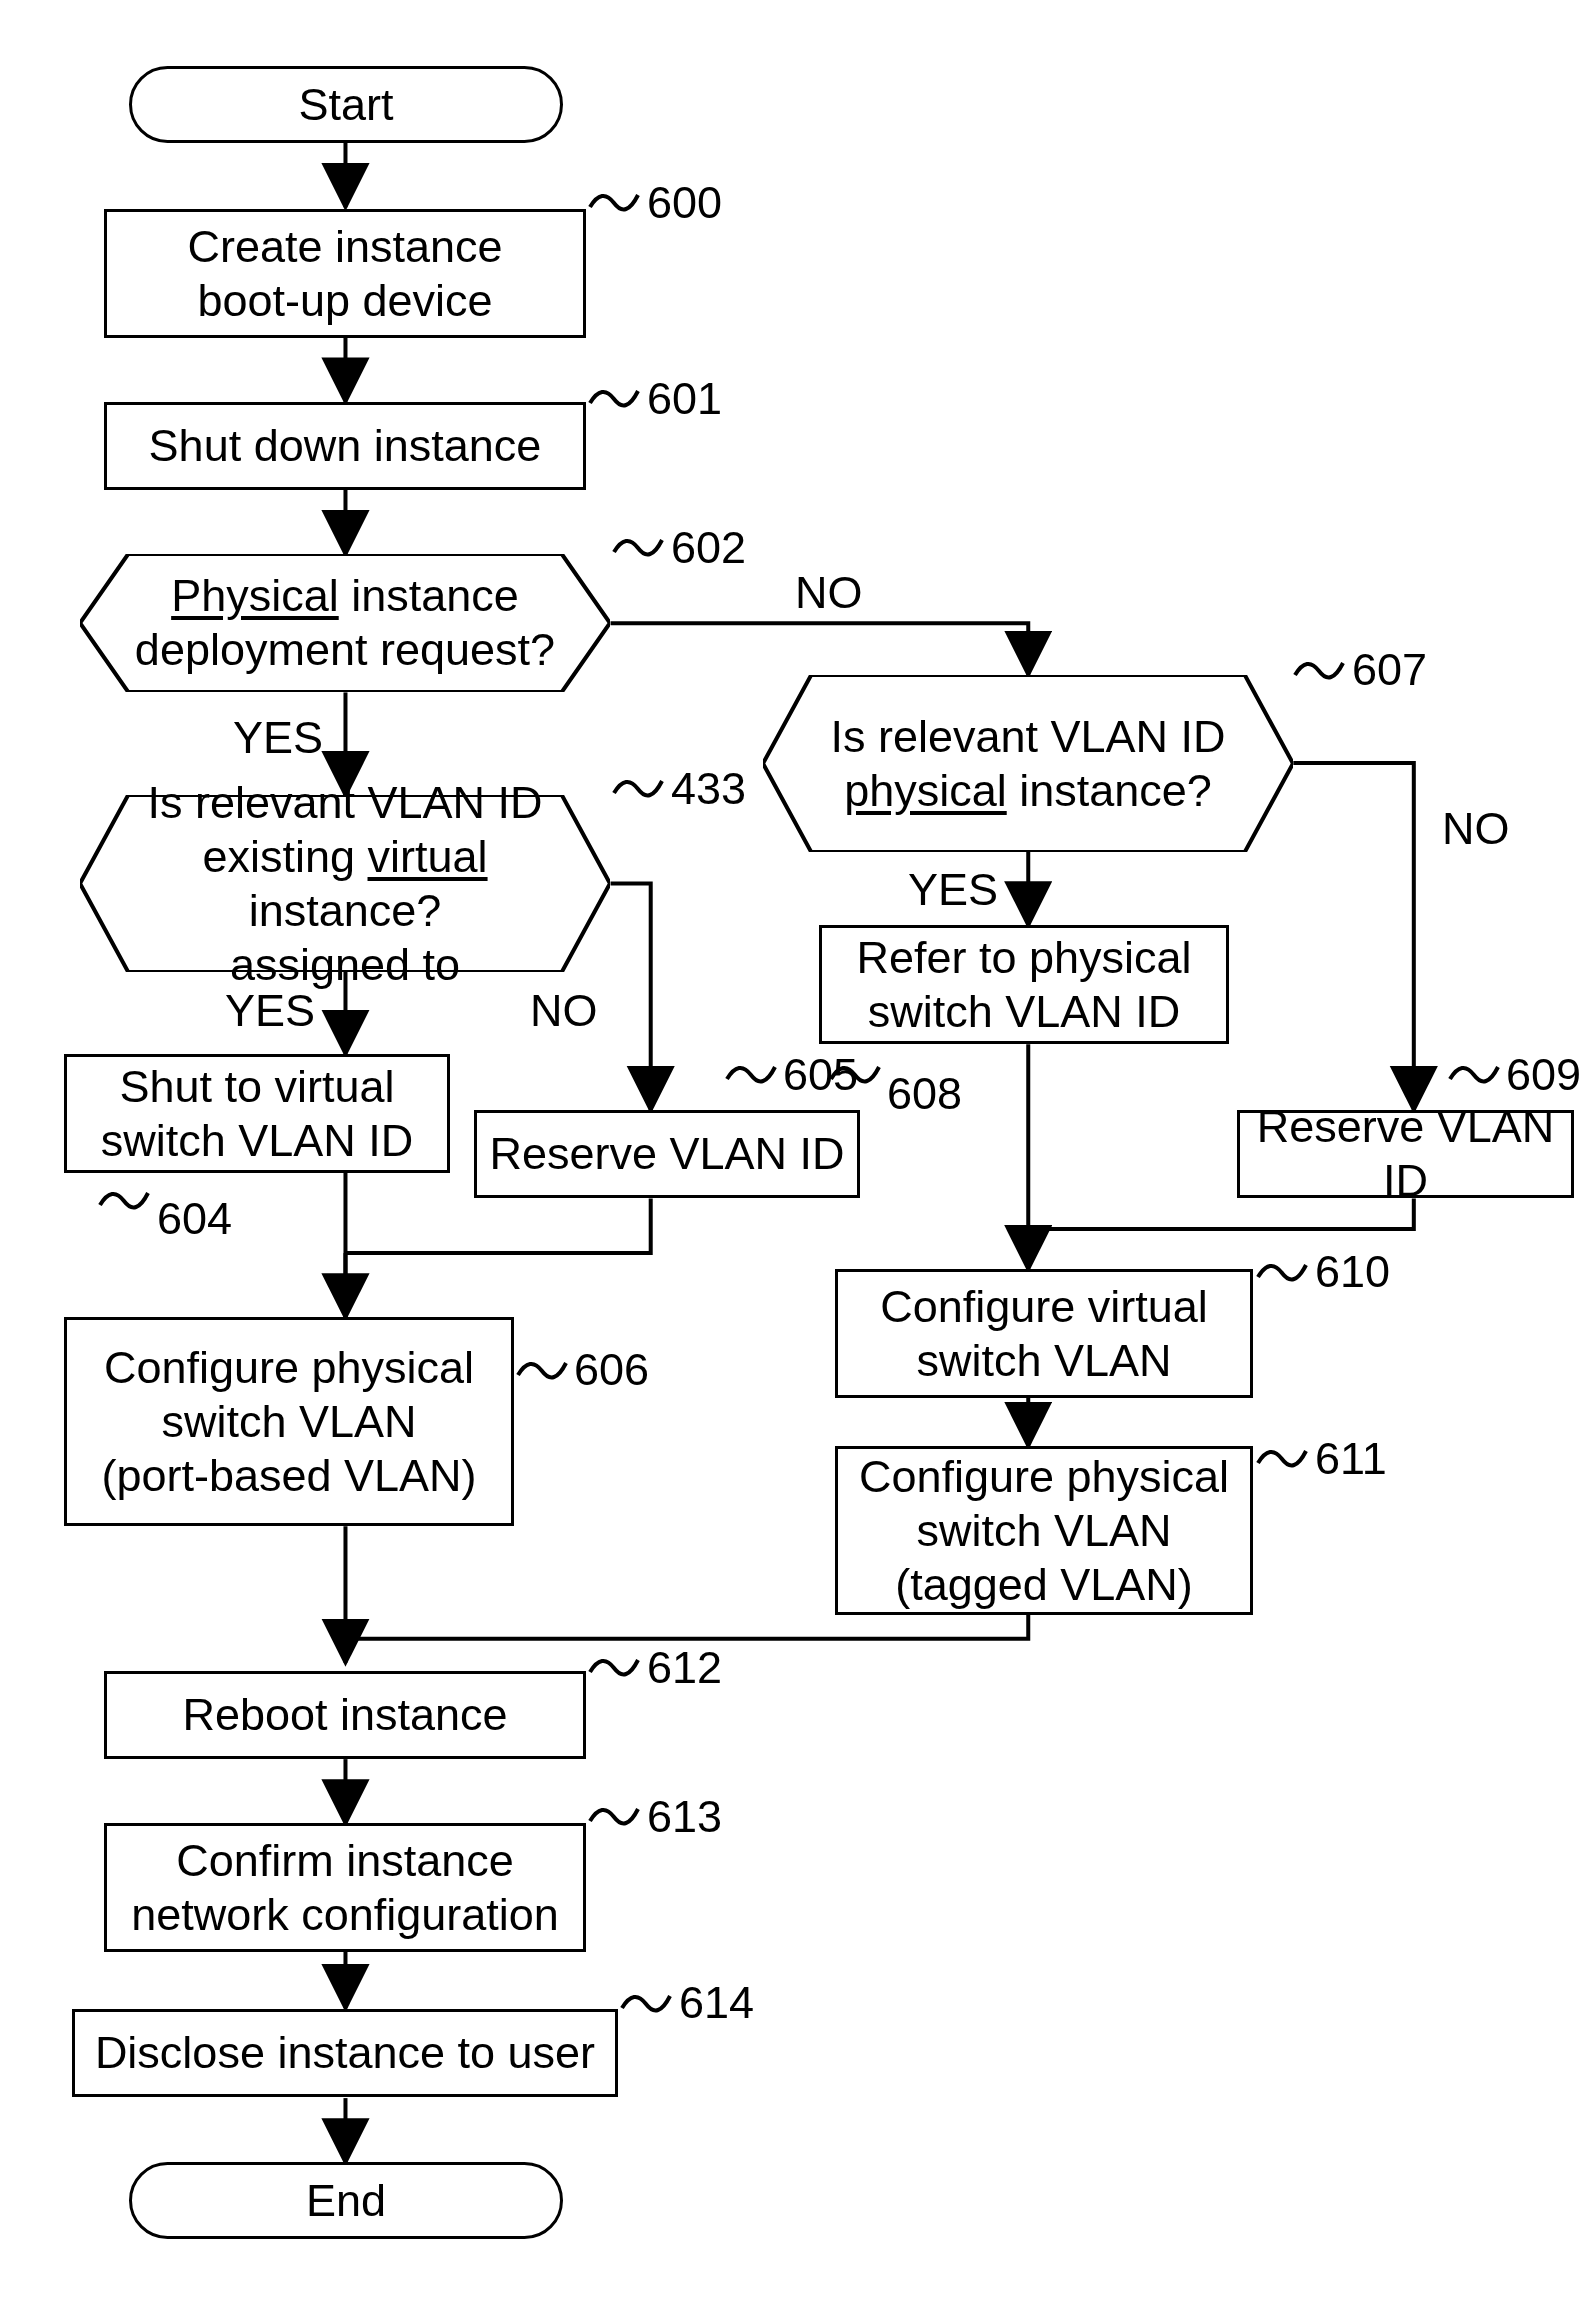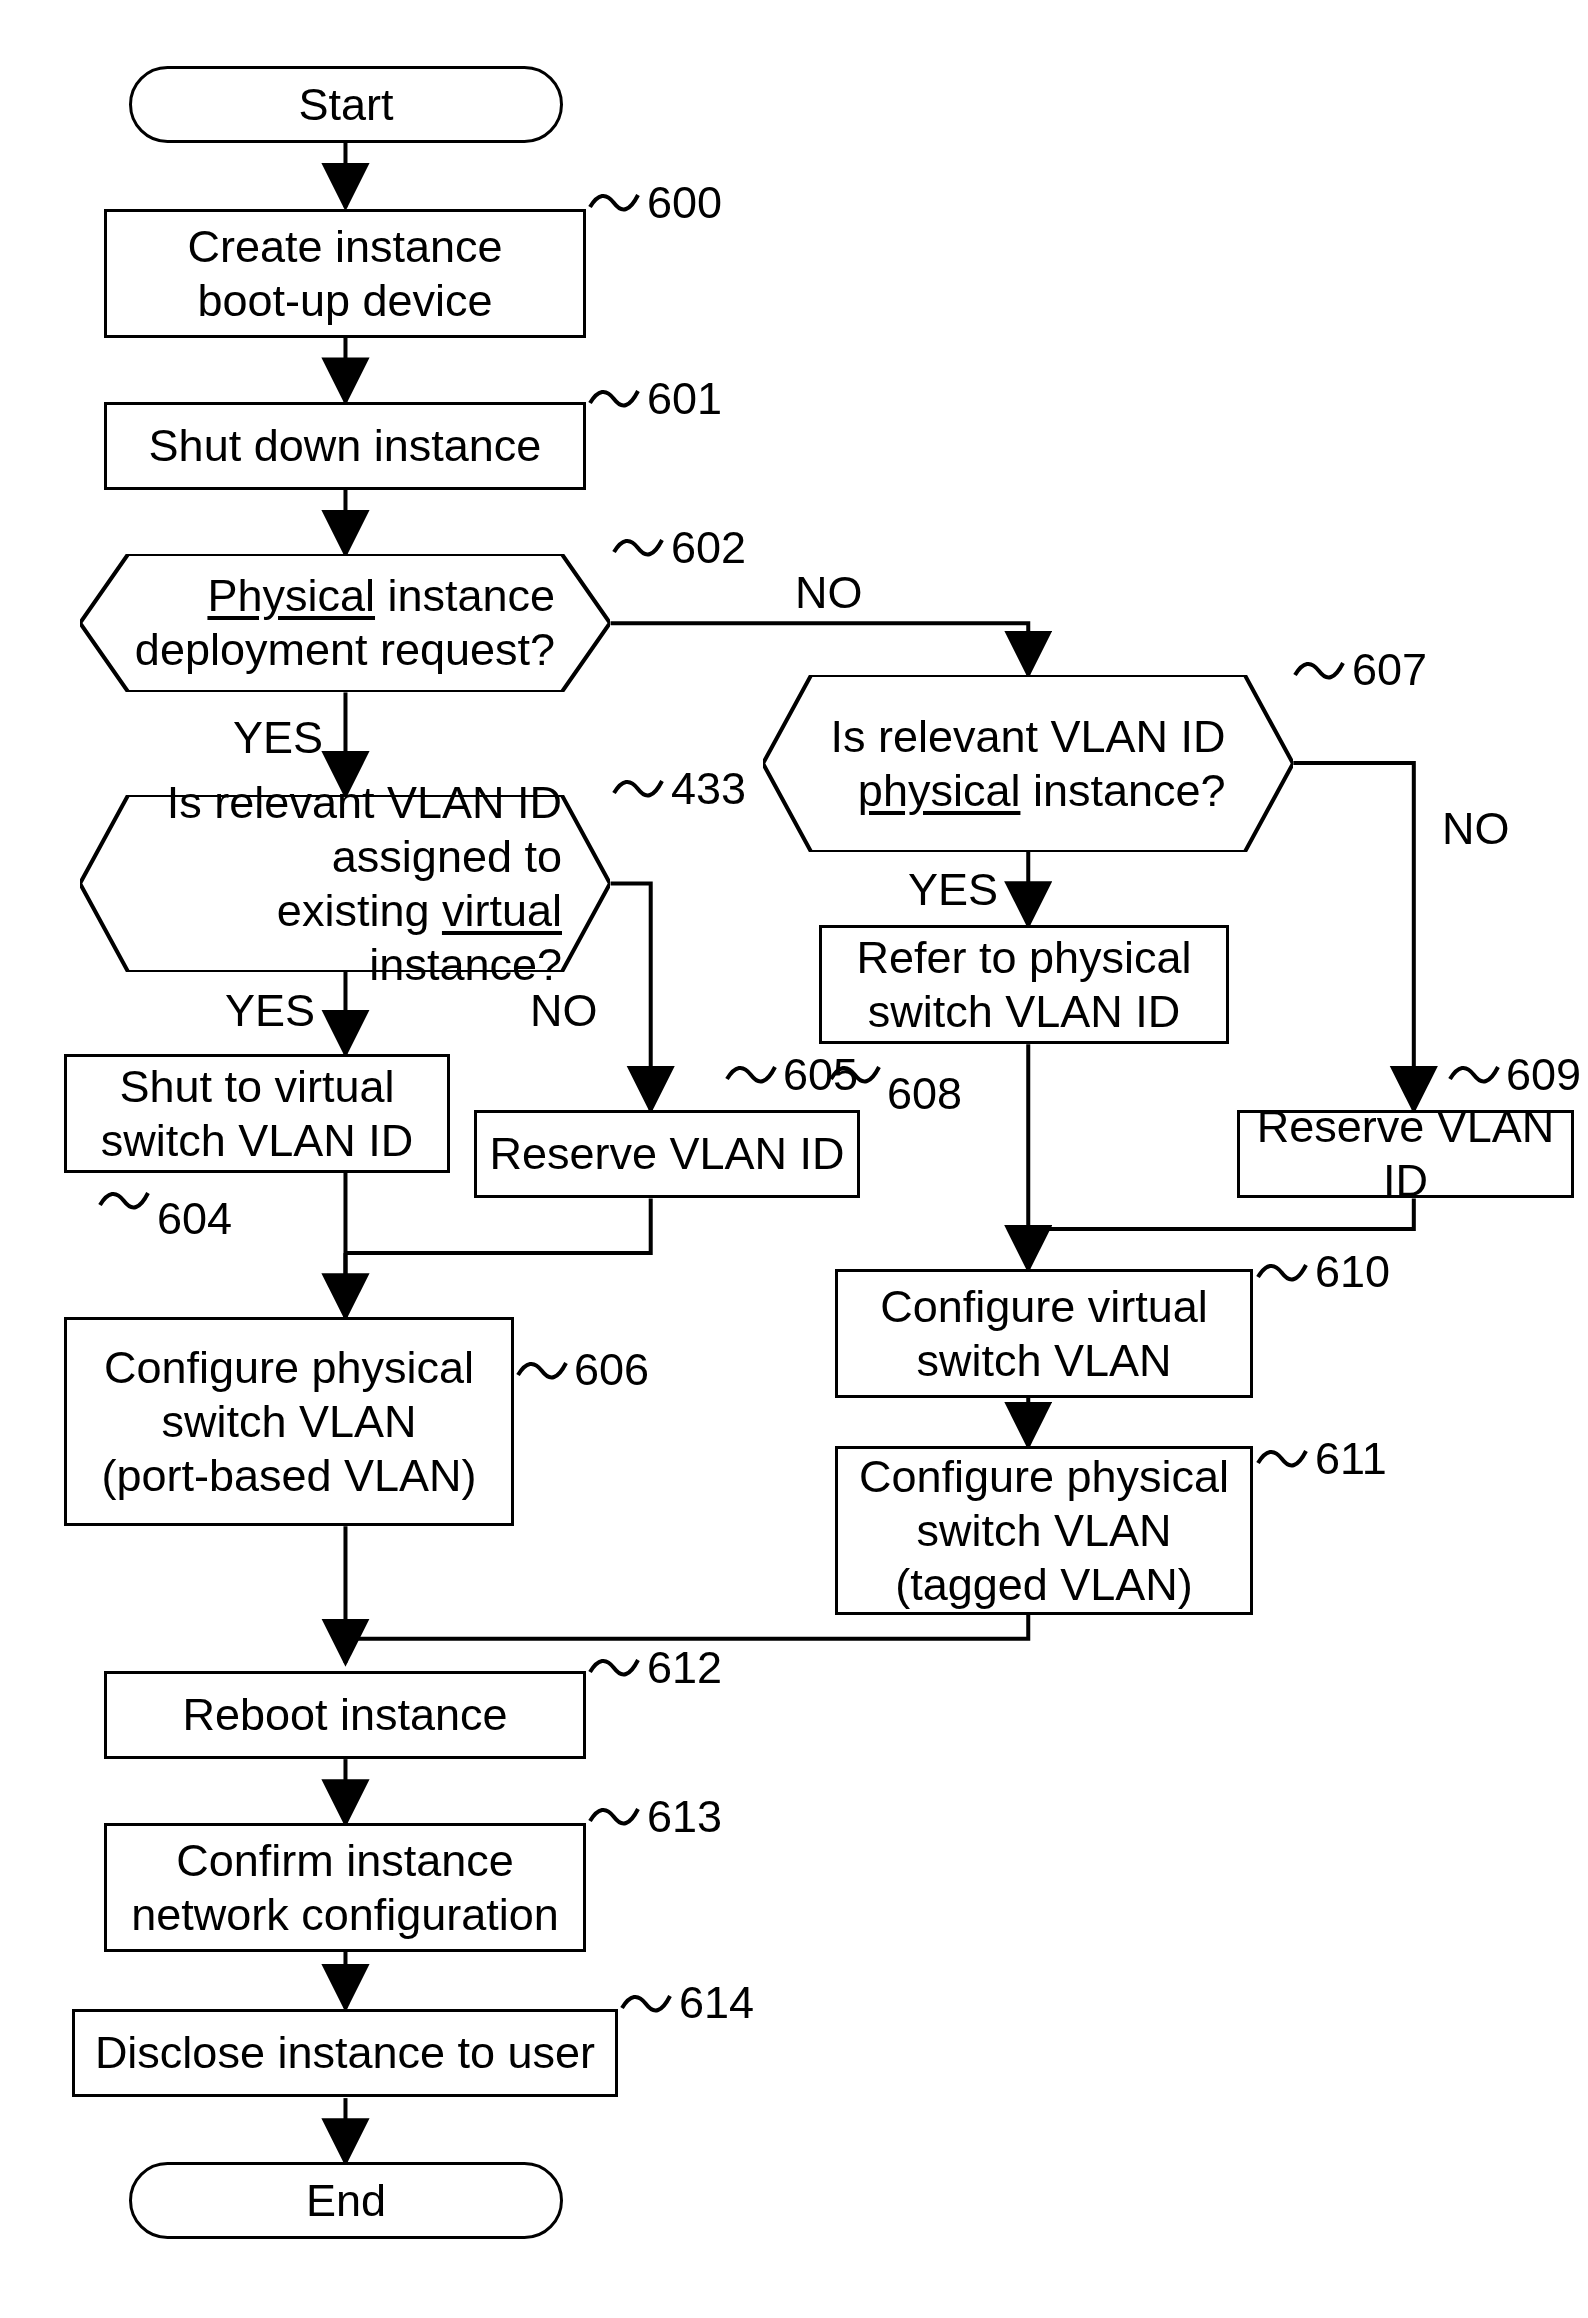--- a/index.html
+++ b/index.html
@@ -36,21 +36,21 @@
     text-align: center;
     line-height: 1.2;
     background: #fff;
   }
   .decision {
     position: absolute;
     display: flex;
     align-items: center;
     justify-content: center;
     font-size: 45px;
-    text-align: right;
+    text-align: center;
     line-height: 1.2;
     background: #fff;
   }
   .decision svg {
     position: absolute;
     left: 0; top: 0;
     width: 100%; height: 100%;
     pointer-events: none;
   }
   .decision .deccontent { position: relative; padding: 0 48px; }
@@ -177,24 +177,24 @@
   <div class="ref-label" style="left:671px; top:522px;">602</div>
   <div class="label" style="left:233px; top:712px;">YES</div>
   <div class="label" style="left:795px; top:567px;">NO</div>
 
   <div class="decision" style="left:80px; top:795px; width:530px; height:177px;">
     <svg viewBox="0 0 660 220" preserveAspectRatio="none">
       <polygon points="60,0 600,0 660,110 600,220 60,220 0,110" fill="#fff" stroke="#000" stroke-width="5"></polygon>
     </svg>
     <div class="deccontent">
       <div>Is relevant VLAN ID</div>
-      <div>assigned to</div>
       <div>
         <span>existing </span><span class="underline">virtual</span><span> instance?</span>
       </div>
+      <div>assigned to</div>
     </div>
   </div>
   <div class="wavy" style="left:610px; top:769px;">
     <svg width="56" height="32" viewBox="0 0 70 40">
         <path d="M5,30 Q20,5 35,25 Q50,45 65,15" fill="none" stroke="#000" stroke-width="5"></path>
       </svg>
   </div>
   <div class="ref-label" style="left:671px; top:763px;">433</div>
   <div class="label" style="left:225px; top:985px;">YES</div>
   <div class="label" style="left:530px; top:985px;">NO</div>

